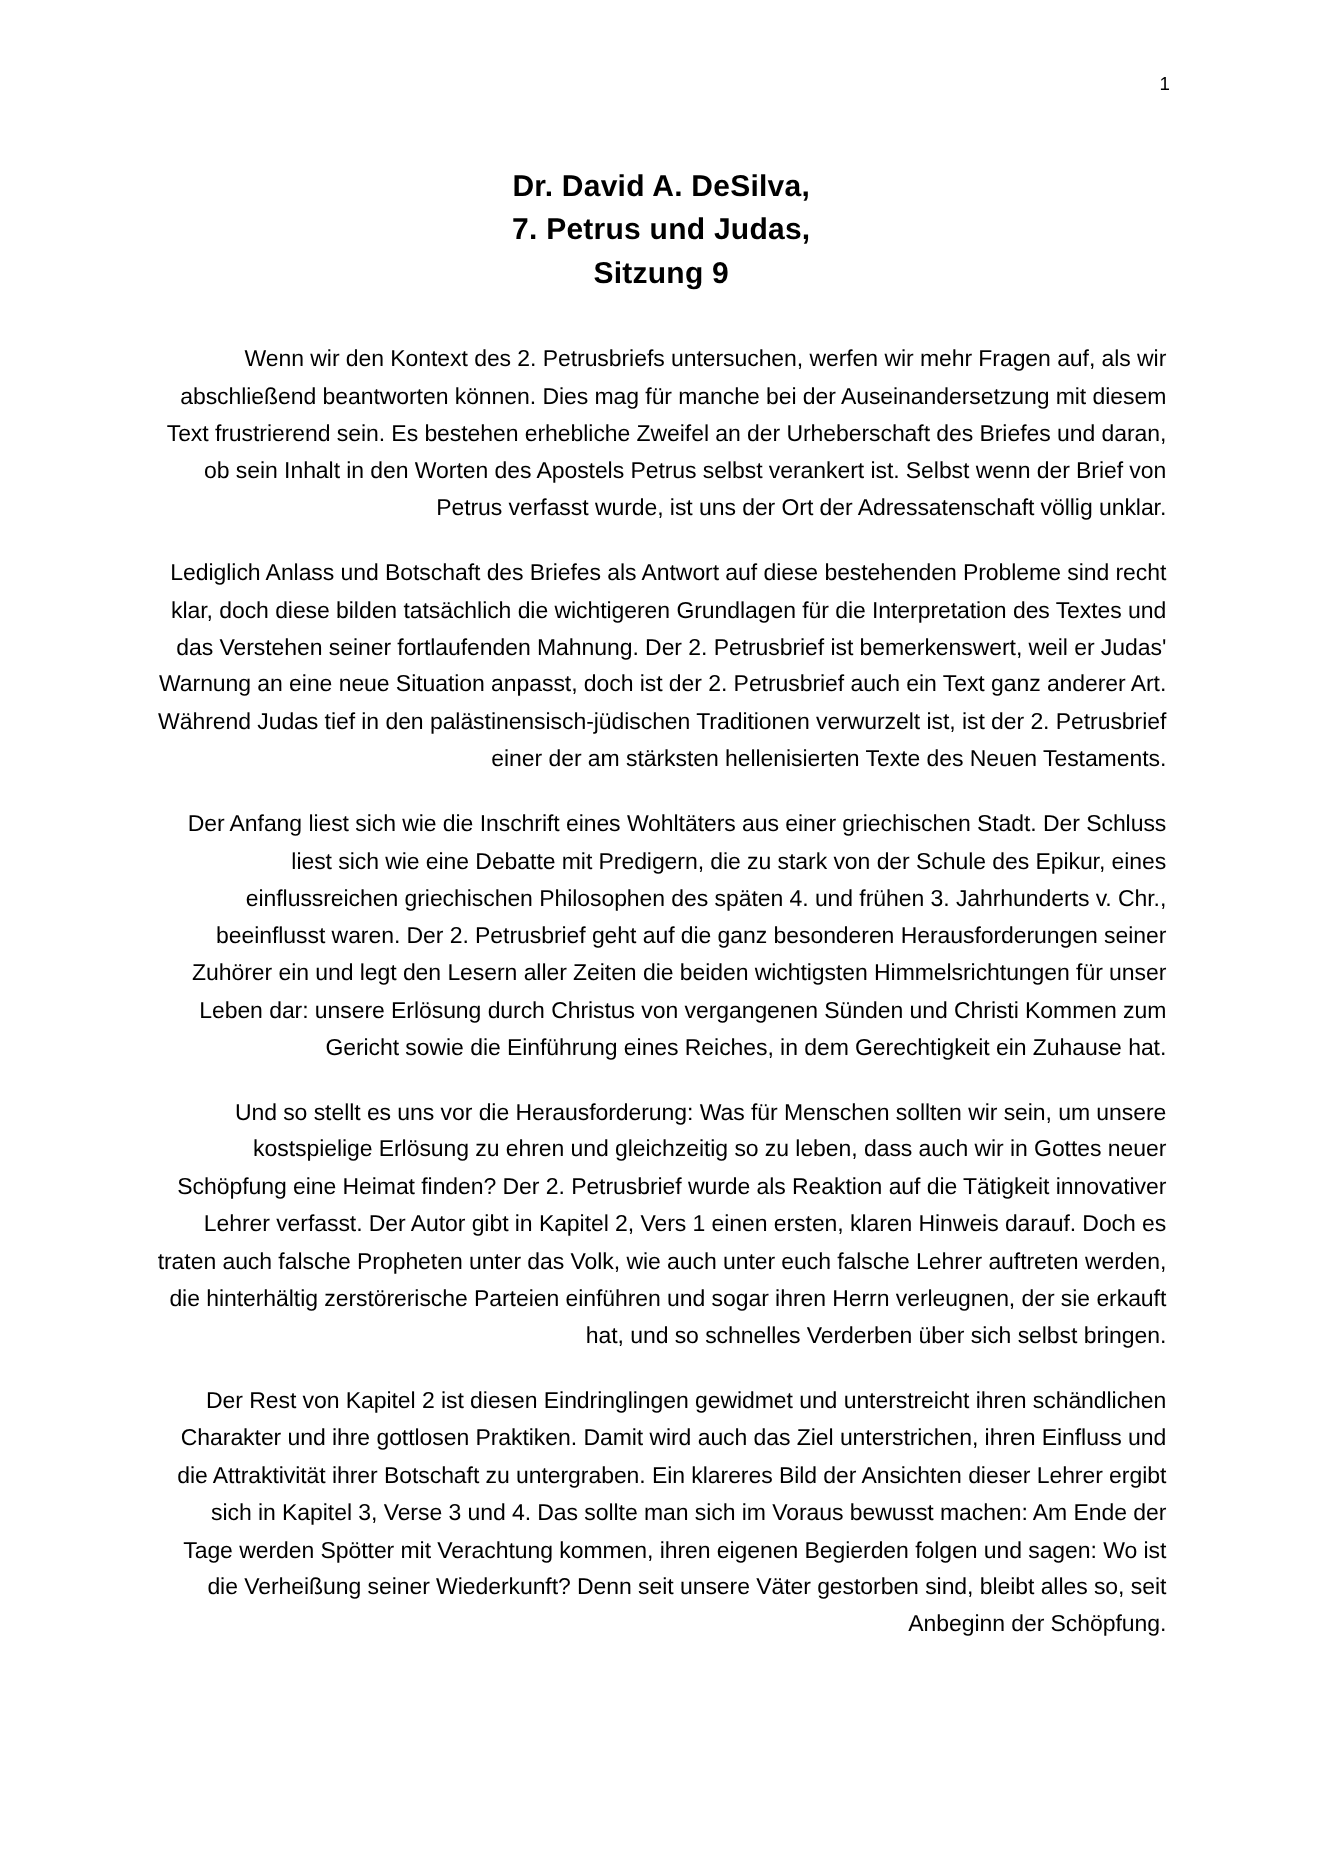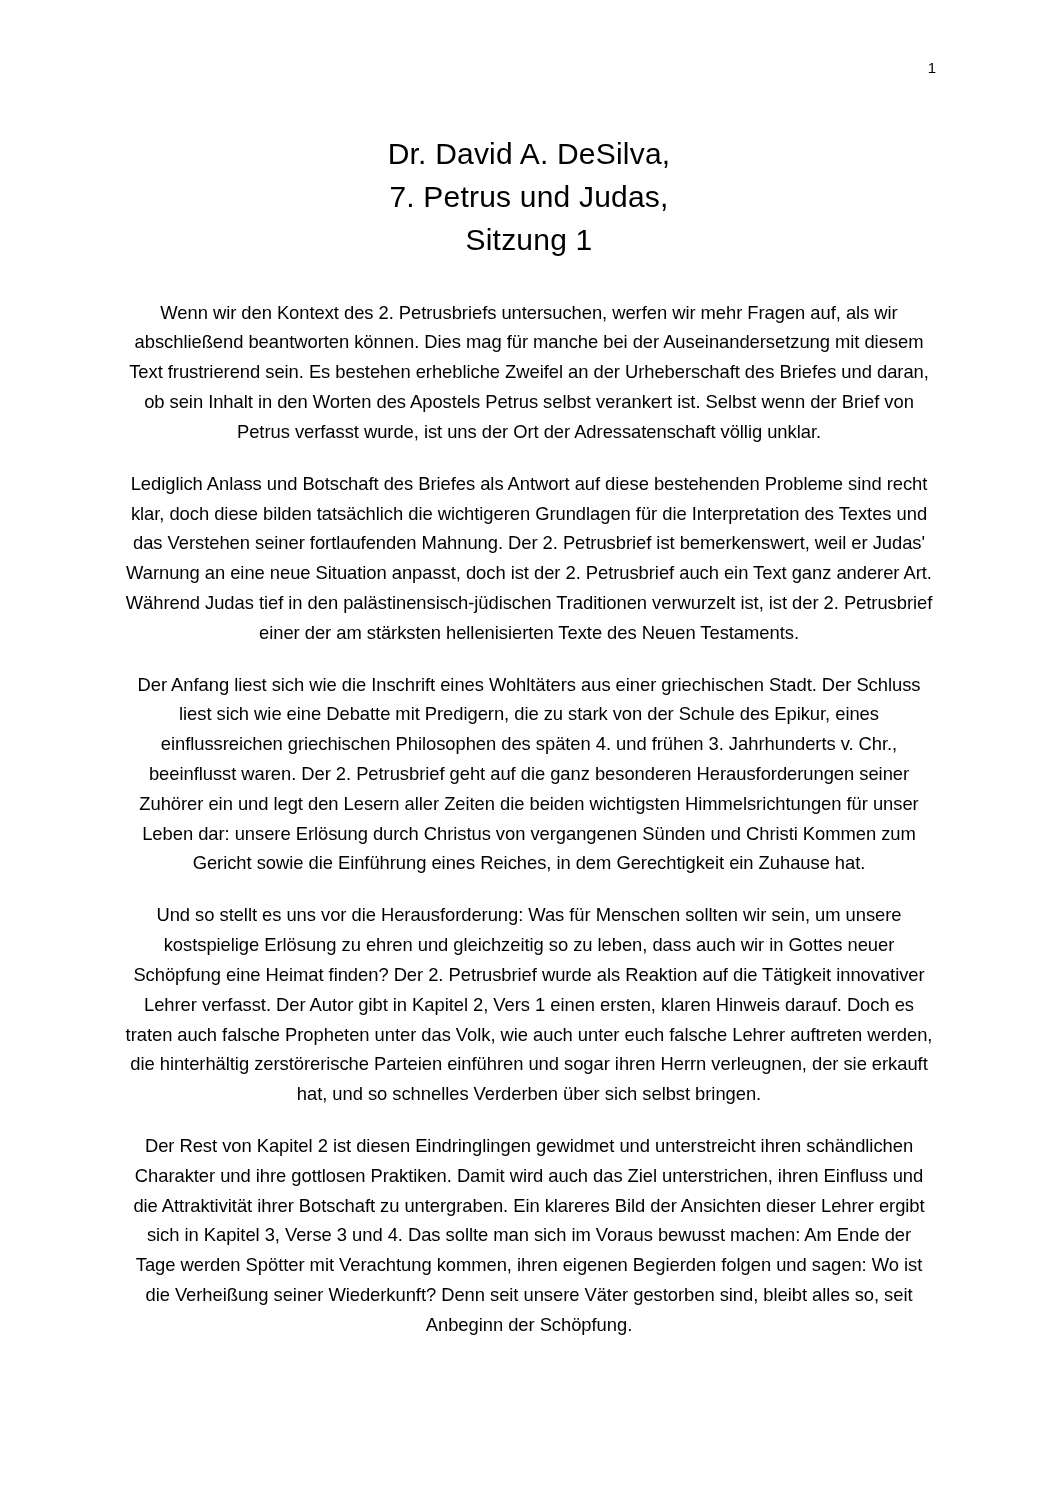--- a/index.html
+++ b/index.html
@@ -25,55 +25,55 @@
     position: absolute;
     top: 60px;
     right: 122px;
     font-size: 15px;
     line-height: 1;
     color: #000000;
   }
   .doc-title {
     margin: 78px 0 0 0;
     text-align: center;
-    font-size: 30px;
-    font-weight: normal;
+    font-size: 24px;
+    font-weight: bold;
     line-height: 1.43;
     letter-spacing: 0.2px;
     color: #000000;
   }
   .doc-title .title-line {
     display: block;
   }
   .body-text {
     margin-top: 36px;
   }
   .body-text p {
     margin: 0 0 22px 0;
     font-size: 18.4px;
     line-height: 1.62;
-    text-align: center;
+    text-align: right;
     color: #000000;
     letter-spacing: -0.05px;
   }
   .body-text p:last-child {
     margin-bottom: 0;
   }
 </style>
 </head>
 <body>
 
 <div class="page">
 
   <div class="page-number">1</div>
 
   <h1 class="doc-title">
     <span class="title-line">Dr. David A. DeSilva,</span>
     <span class="title-line">7. Petrus und Judas,</span>
-    <span class="title-line">Sitzung 1</span>
+    <span class="title-line">Sitzung 9</span>
   </h1>
 
   <div class="body-text">
     <p>Wenn wir den Kontext des 2. Petrusbriefs untersuchen, werfen wir mehr Fragen auf, als wir abschließend beantworten können. Dies mag für manche bei der Auseinandersetzung mit diesem Text frustrierend sein. Es bestehen erhebliche Zweifel an der Urheberschaft des Briefes und daran, ob sein Inhalt in den Worten des Apostels Petrus selbst verankert ist. Selbst wenn der Brief von Petrus verfasst wurde, ist uns der Ort der Adressatenschaft völlig unklar.</p>
     <p>Lediglich Anlass und Botschaft des Briefes als Antwort auf diese bestehenden Probleme sind recht klar, doch diese bilden tatsächlich die wichtigeren Grundlagen für die Interpretation des Textes und das Verstehen seiner fortlaufenden Mahnung. Der 2. Petrusbrief ist bemerkenswert, weil er Judas' Warnung an eine neue Situation anpasst, doch ist der 2. Petrusbrief auch ein Text ganz anderer Art. Während Judas tief in den palästinensisch-jüdischen Traditionen verwurzelt ist, ist der 2. Petrusbrief einer der am stärksten hellenisierten Texte des Neuen Testaments.</p>
     <p>Der Anfang liest sich wie die Inschrift eines Wohltäters aus einer griechischen Stadt. Der Schluss liest sich wie eine Debatte mit Predigern, die zu stark von der Schule des Epikur, eines einflussreichen griechischen Philosophen des späten 4. und frühen 3. Jahrhunderts v. Chr., beeinflusst waren. Der 2. Petrusbrief geht auf die ganz besonderen Herausforderungen seiner Zuhörer ein und legt den Lesern aller Zeiten die beiden wichtigsten Himmelsrichtungen für unser Leben dar: unsere Erlösung durch Christus von vergangenen Sünden und Christi Kommen zum Gericht sowie die Einführung eines Reiches, in dem Gerechtigkeit ein Zuhause hat.</p>
     <p>Und so stellt es uns vor die Herausforderung: Was für Menschen sollten wir sein, um unsere kostspielige Erlösung zu ehren und gleichzeitig so zu leben, dass auch wir in Gottes neuer Schöpfung eine Heimat finden? Der 2. Petrusbrief wurde als Reaktion auf die Tätigkeit innovativer Lehrer verfasst. Der Autor gibt in Kapitel 2, Vers 1 einen ersten, klaren Hinweis darauf. Doch es traten auch falsche Propheten unter das Volk, wie auch unter euch falsche Lehrer auftreten werden, die hinterhältig zerstörerische Parteien einführen und sogar ihren Herrn verleugnen, der sie erkauft hat, und so schnelles Verderben über sich selbst bringen.</p>
     <p>Der Rest von Kapitel 2 ist diesen Eindringlingen gewidmet und unterstreicht ihren schändlichen Charakter und ihre gottlosen Praktiken. Damit wird auch das Ziel unterstrichen, ihren Einfluss und die Attraktivität ihrer Botschaft zu untergraben. Ein klareres Bild der Ansichten dieser Lehrer ergibt sich in Kapitel 3, Verse 3 und 4. Das sollte man sich im Voraus bewusst machen: Am Ende der Tage werden Spötter mit Verachtung kommen, ihren eigenen Begierden folgen und sagen: Wo ist die Verheißung seiner Wiederkunft? Denn seit unsere Väter gestorben sind, bleibt alles so, seit Anbeginn der Schöpfung.</p>
   </div>
 

